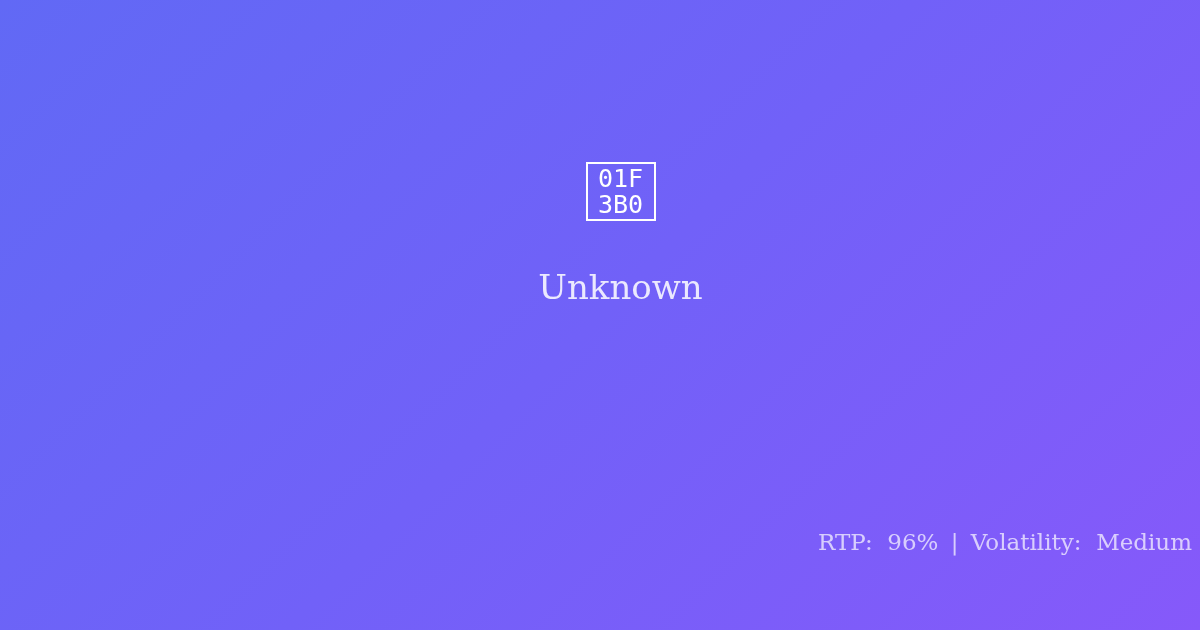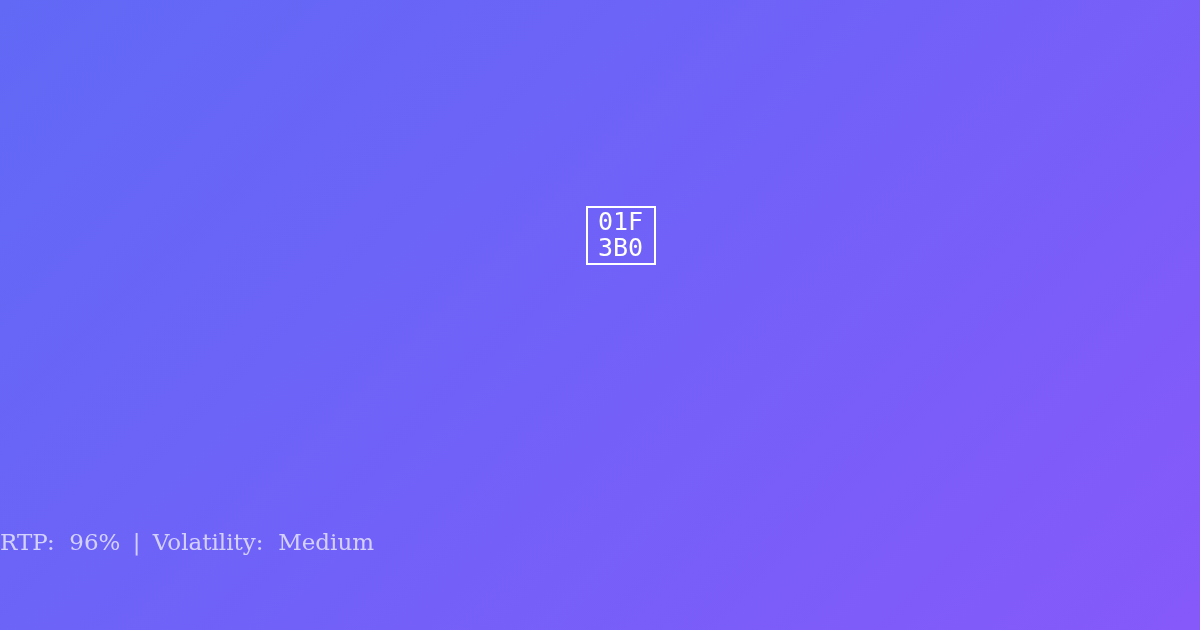--- a/index.html
+++ b/index.html
@@ -97,21 +97,21 @@
     text-align: center;
     white-space: nowrap;
   }
 
   
   .meta-line {
     position: absolute;
     left: 0;
     right: 8px;
     top: 527px;
-    text-align: left;
+    text-align: right;
     font-family: "DejaVu Serif", "Liberation Serif", serif;
     font-weight: 400;
     font-size: 23px;
     line-height: 30px;
     color: rgba(255, 255, 255, 0.70);
     white-space: nowrap;
   }
 
   .meta-line .sep {
     padding: 0 5px;
@@ -127,20 +127,21 @@
     <div class="title-row">
 
       <span class="glyph-tofu">
         <span class="hexrow">01F</span>
         <span class="hexrow">3B0</span>
       </span>
 
 
     </div>
 
+    <div class="game-provider">Unknown</div>
 
   </div>
 
   <div class="meta-line">
     <span>RTP:</span>
     <span>&nbsp;</span><span>96%</span>
     <span class="sep">|</span>
     <span>Volatility:</span>
     <span>&nbsp;</span><span>Medium</span>
   </div>

